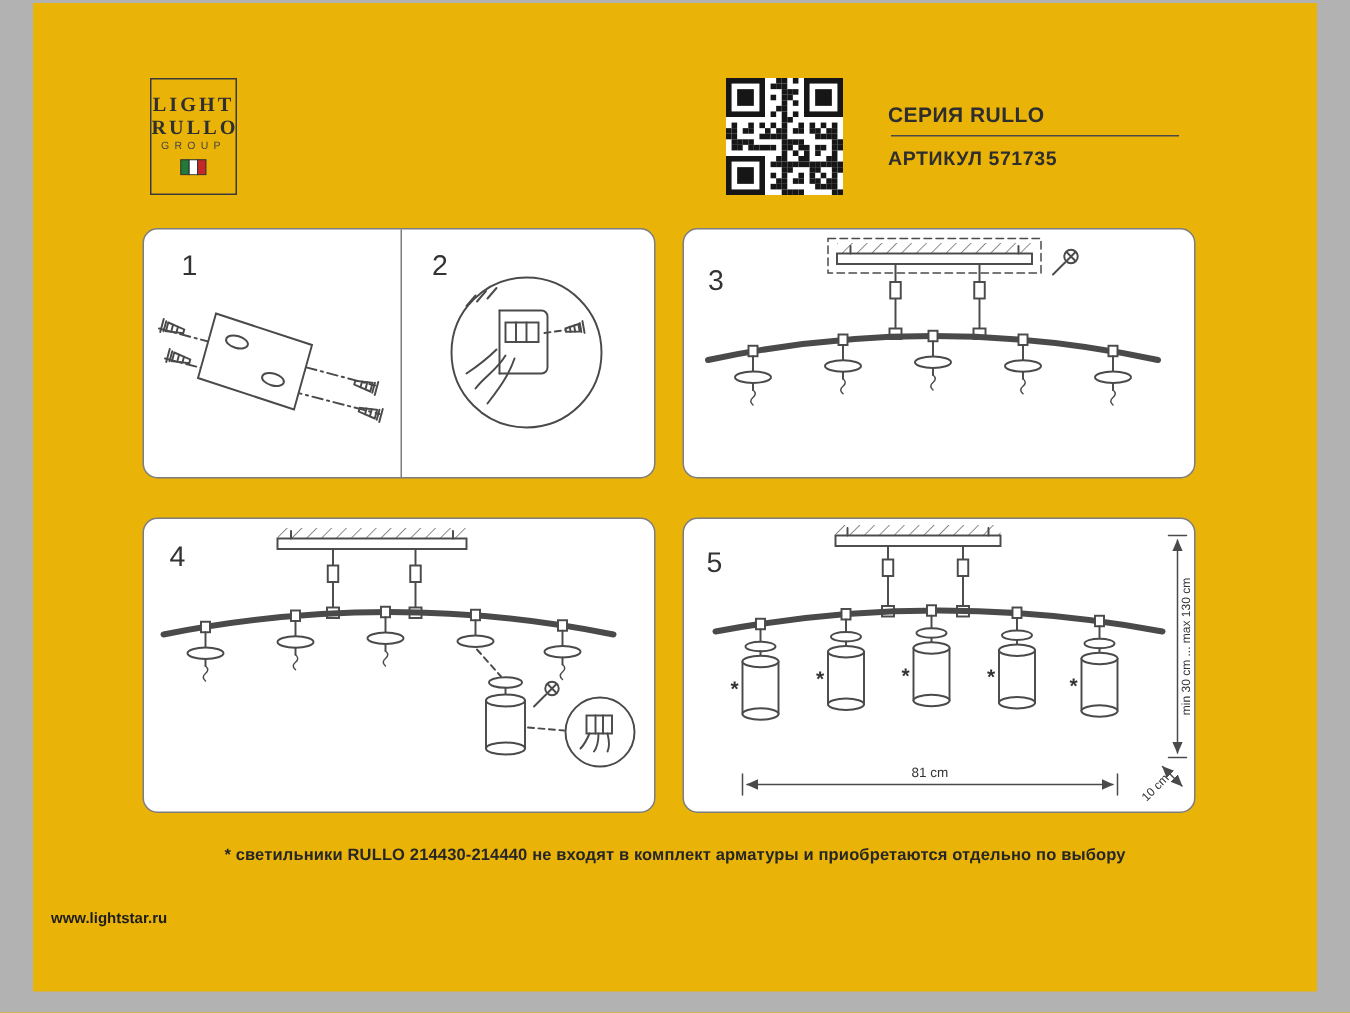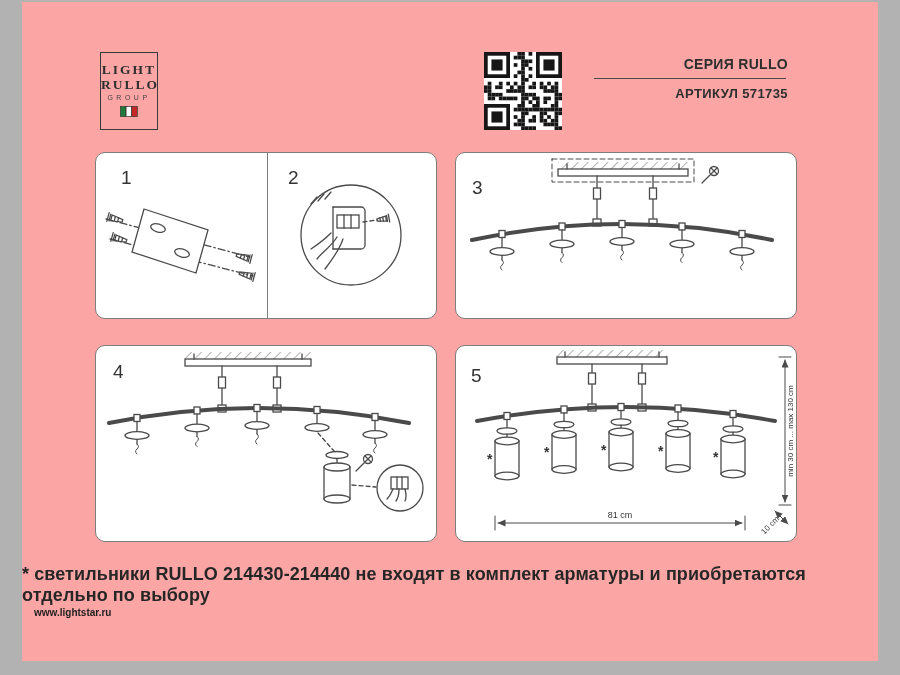--- a/index.html
+++ b/index.html
@@ -5,56 +5,56 @@
   * { margin:0; padding:0; box-sizing:border-box; }
   html,body { width:900px; height:675px; }
   body {
     background:#b2b2b2;
     font-family:"Liberation Sans", sans-serif;
     position:relative;
     overflow:hidden;
   }
   .paper {
     position:absolute; left:22px; top:2px; width:856px; height:659px;
-    background:#fca5a5;
+    background:#eab308;
   }
   
   .logo-box {
     position:absolute; left:78px; top:50px; width:58px; height:78px;
     border:1.5px solid #3a3a3a; text-align:center; padding-top:9px;
     color:#2f2f2f;
   }
   .logo-box .big { font-family:"Liberation Serif", serif; font-size:13.5px; letter-spacing:2px; line-height:15px; font-weight:600; }
   .logo-box .small { font-size:7px; letter-spacing:3.5px; margin-top:2px; color:#444; }
   .logo-flag { display:inline-block; margin-top:5px; }
   .doc-title {
     position:absolute; left:153px; top:58px;
     font-size:18px; font-weight:bold; color:#3a3a3a; line-height:26px; letter-spacing:.2px;
   }
   .qr { position:absolute; left:462px; top:50px; width:78px; height:78px; }
-  .series-box { position:absolute; left:570px; top:54px; width:196px; text-align:right; color:#2e2e2e; }
+  .series-box { position:absolute; left:570px; top:66px; width:196px; text-align:left; color:#2e2e2e; }
   .series-box .series { font-size:14px; font-weight:bold; letter-spacing:.3px; }
   .series-box .rule { border:0; border-top:1.5px solid #4a4a4a; margin:6px 2px 7px 2px; }
   .series-box .article { font-size:13px; font-weight:bold; letter-spacing:.4px; }
   
   .panel {
     position:absolute; border:1.4px solid #7d7d7d; border-radius:10px; background:#fff;
   }
   .panel-12 { left:73px;  top:150px; width:342px; height:167px; }
   .panel-3  { left:433px; top:150px; width:342px; height:167px; }
   .panel-4  { left:73px;  top:343px; width:342px; height:197px; }
   .panel-5  { left:433px; top:343px; width:342px; height:197px; }
   .divider-v { position:absolute; left:171px; top:0; bottom:0; width:1.4px; background:#7d7d7d; }
   .step-num { position:absolute; font-size:19px; color:#333; font-weight:400; }
   .panel svg { position:absolute; }
   svg text { font-family:"Liberation Sans", sans-serif; fill:#333; }
   
   .footnote {
     position:absolute; left:0; top:562px; width:100%;
-    text-align:left; font-size:18px; font-weight:bold; color:#262626; letter-spacing:.1px;
+    text-align:center; font-size:11px; font-weight:bold; color:#262626; letter-spacing:.1px;
   }
   .site {
     position:absolute; left:12px; top:605px; width:100%;
     text-align:left; font-size:10px; font-weight:bold; color:#1d1d1d;
   }
 </style>
 </head>
 <body>
 
 <div class="paper">

